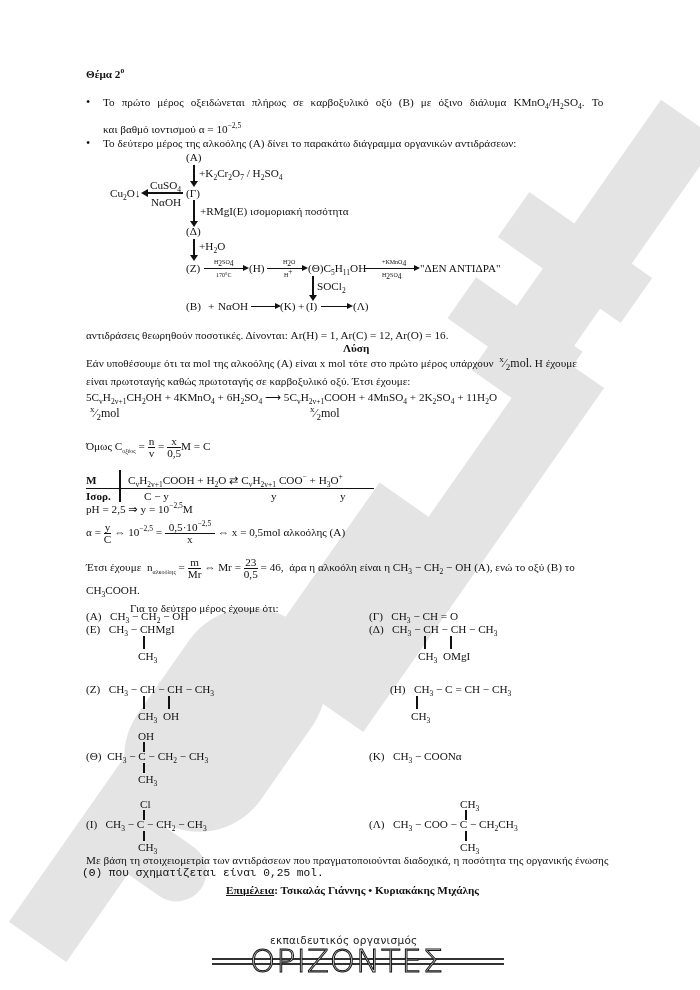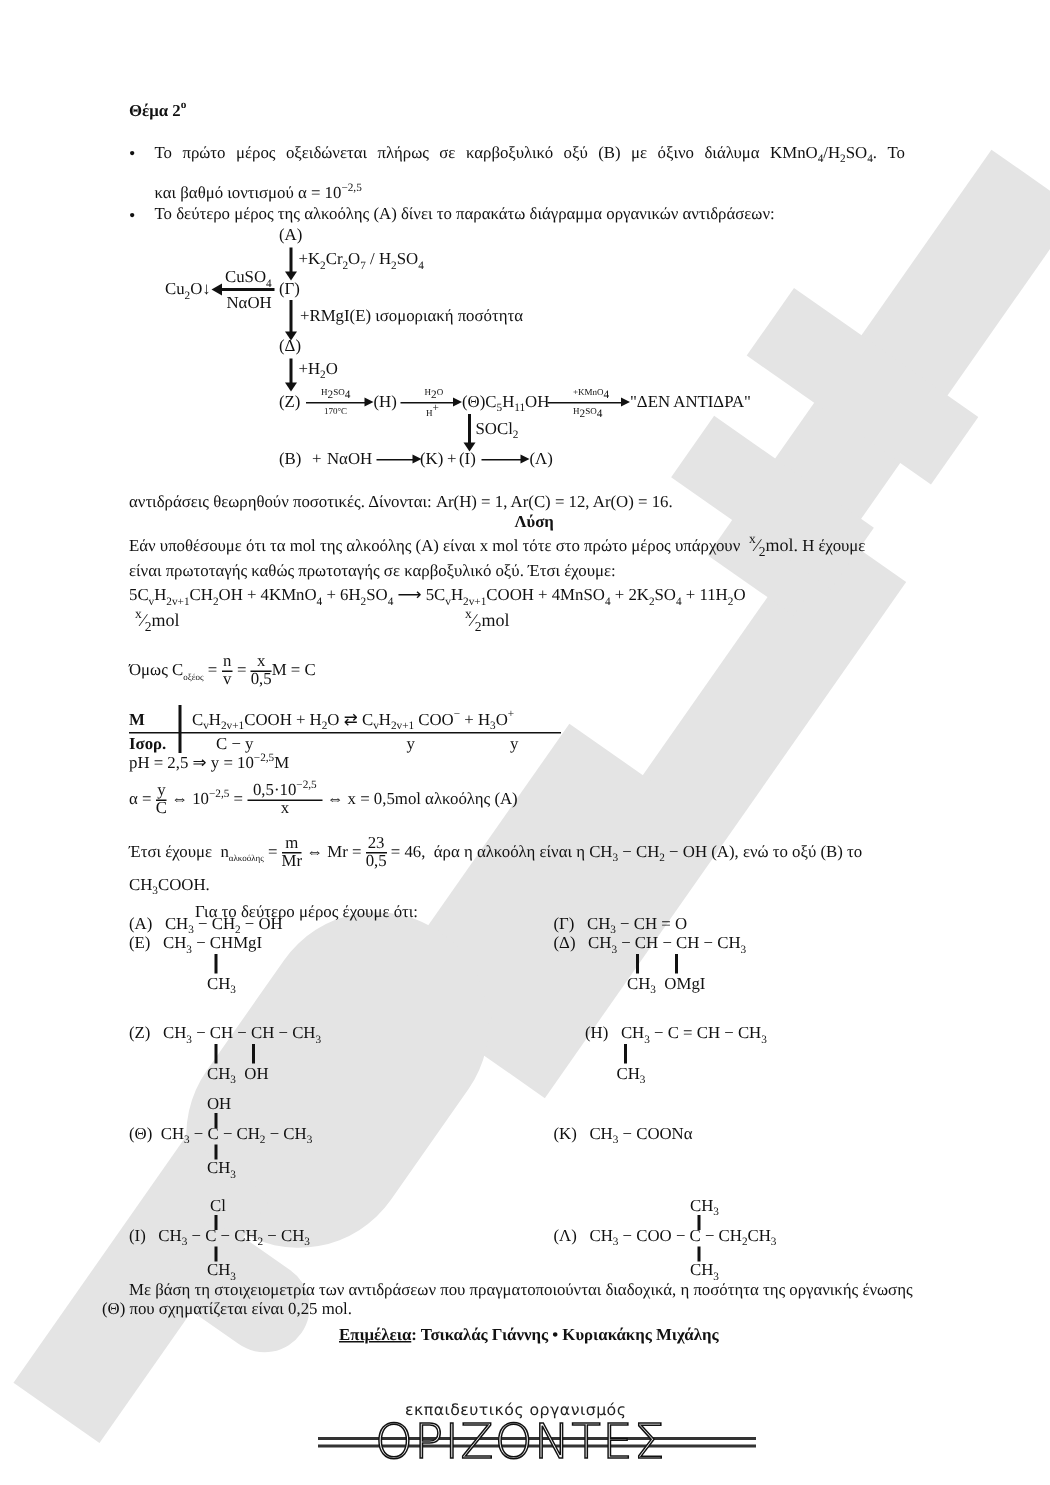--- a/index.html
+++ b/index.html
@@ -221,21 +221,21 @@
     <div class="abs" style="left:460px;top:798px;">CH<sub>3</sub></div>
     <div class="vline" style="left:465px;top:810px;height:10px;"></div>
     <div class="abs" style="left:369px;top:818px;">
       <span>(Λ)</span>&nbsp;&nbsp; CH<sub>3</sub> − COO − C − CH<sub>2</sub>CH<sub>3</sub>
     </div>
     <div class="vline" style="left:465px;top:831px;height:10px;"></div>
     <div class="abs" style="left:460px;top:841px;">CH<sub>3</sub></div>
   </div>
 
   <div class="abs" style="left:86px;top:854px;">Με βάση τη στοιχειομετρία των αντιδράσεων που πραγματοποιούνται διαδοχικά, η ποσότητα της οργανικής ένωσης</div>
-  <div class="abs" style="left:68px;top:867px;">(Θ) που σχηματίζεται είναι 0,25 mol.</div>
+  <div class="abs" style="left:82px;top:867px;font-family:Liberation Mono, monospace;">(Θ) που σχηματίζεται είναι 0,25 mol.</div>
 
   <div class="abs b" style="left:226px;top:884px;">
     <span style="text-decoration:underline;">Επιμέλεια</span><span>: Τσικαλάς Γιάννης • Κυριακάκης Μιχάλης</span>
   </div>
 
   <div>
     <div class="logo-small">εκπαιδευτικός οργανισμός</div>
     <div class="logo-line" style="left:212px;top:958px;width:292px;"></div>
     <div class="logo-line" style="left:212px;top:963px;width:292px;"></div>
     <div class="logo-big">ΟΡΙΖΟΝΤΕΣ</div>

